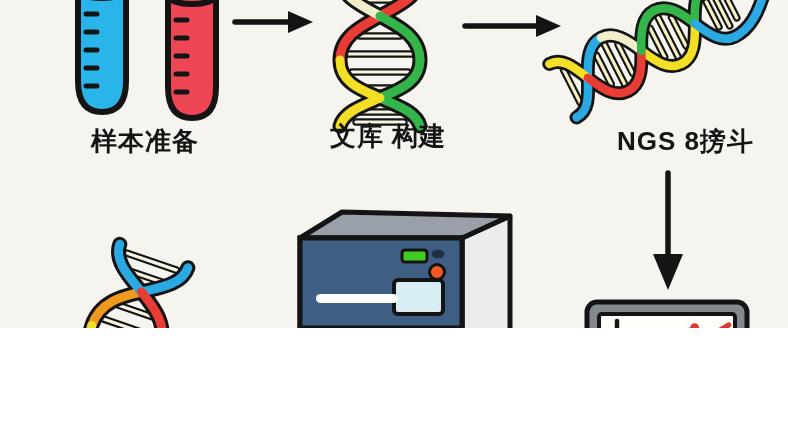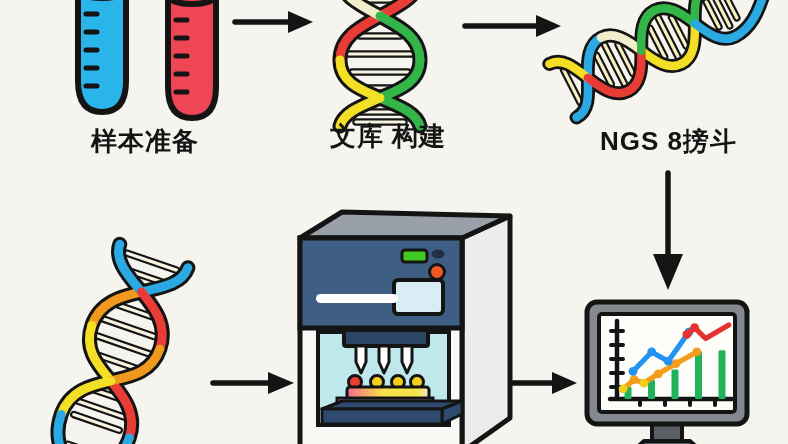--- a/index.html
+++ b/index.html
@@ -1,17 +1,17 @@
 <!DOCTYPE html>
 <html style="--bg: #f6f4ef; --ink: #141414; --tube_blue: #29b5e9; --tube_red: #ef4656; --dna_blue: #2ba9e2; --dna_green: #33b54a; --dna_red: #e93c35; --dna_yellow: #f3df25; --dna_orange: #f0991f; --dna_cream: #f2eecb; --rung_cream: #f8f4e2; --rung_pale: #f6f0c0; --machine_top: #9aa0aa; --machine_side: #ececec; --machine_body: #f7f7f4; --machine_panel: #3f5e84; --led_green: #3fcc21; --button_orange: #f15822; --indicator_dark: #233044; --panel_screen: #d8edf4; --chamber_cyan: #bfe8ec; --manifold_navy: #2c4565; --stage_navy: #2e4a6e; --platform_mauve: #b59ba6; --plate_pink: #f5698e; --plate_yellow: #f6e34a; --plate_cream: #f3ead0; --well_red: #ee3b33; --well_yellow: #f3cf1d; --monitor_frame: #84898f; --monitor_stand: #5a5f66; --screen_white: #fdfdfa; --chart_green: #1fb45c; --chart_blue: #2293f0; --chart_orange: #f49d1c; --chart_yellow: #f3cf1a; --chart_red: #e53330;"><head>
 <meta charset="utf-8">
 <style>
   html,body{margin:0;padding:0}
   body{font-family:"Liberation Sans","DejaVu Sans",sans-serif;background:#fff}
-  .stage{position:relative;width:788px;height:444px;overflow:hidden;background:var(--bg,#f6f4ef)}
+  .stage{position:relative;width:788px;height:328px;overflow:hidden;background:var(--bg,#f6f4ef)}
   .abs{position:absolute}
   svg{overflow:visible;display:block}
   .step-label{position:absolute;text-align:center;font-weight:700;font-size:26px;
     letter-spacing:1px;color:var(--ink,#141414);white-space:nowrap}
   
   .oln{stroke:var(--ink);fill:none;stroke-linecap:round;stroke-linejoin:round}
   .col{fill:none;stroke-linecap:round;stroke-linejoin:round}
   .sI{stroke:var(--ink)}
   .sb{stroke:var(--dna_blue)} .sg{stroke:var(--dna_green)} .sr{stroke:var(--dna_red)}
   .sy{stroke:var(--dna_yellow)} .so{stroke:var(--dna_orange)} .sc{stroke:var(--dna_cream)}
@@ -101,21 +101,21 @@
       <path class="sy" d="M6,32 C20,32 26,45 34,62"></path>
       <path class="sr" d="M34,62 C42,79 50,92 64,92"></path>
       <path class="sr" d="M64,92 C78,92 86,79 94,62"></path>
       <path class="sg" d="M94,62 C102,45 110,32 124,32"></path>
       <path class="sg" d="M124,32 C138,32 146,45 154,62"></path>
       <path class="sb" d="M154,62 C162,79 170,92 184,92"></path>
       <path class="sb" d="M184,92 C202,92 216,80 228,68"></path>
     </g>
   </svg>
 
-  <div class="step-label" style="left:576px;top:124px;width:185px">NGS 8搒斗</div>
+  <div class="step-label" style="left:593px;top:124px;width:185px">NGS 8搒斗</div>
 
   <svg class="abs" style="left:648px;top:170px" width="40" height="125" viewBox="0 0 40 125">
     <path class="oln" stroke-width="5.5" d="M20,3V88"></path>
     <polygon class="f-ink" points="5,84 20,120 35,84"></polygon>
   </svg>
 
   <svg class="abs" style="left:52px;top:246px;transform:rotate(19deg)" width="130" height="240" viewBox="0 0 130 240">
     <g>
       <path class="oln" stroke-width="7.5" d="M38,10H90 M46,26H84 M46,62H82 M34,80H94 M34,98H94 M44,116H86 M46,150H84 M36,166H92 M40,180H88 M44,210H86 M50,222H78"></path>
       <path class="col rc" stroke-width="3.2" d="M38,10H90 M46,26H84 M46,62H82 M34,80H94 M34,98H94 M44,116H86 M46,150H84 M36,166H92 M40,180H88 M44,210H86 M50,222H78"></path>

